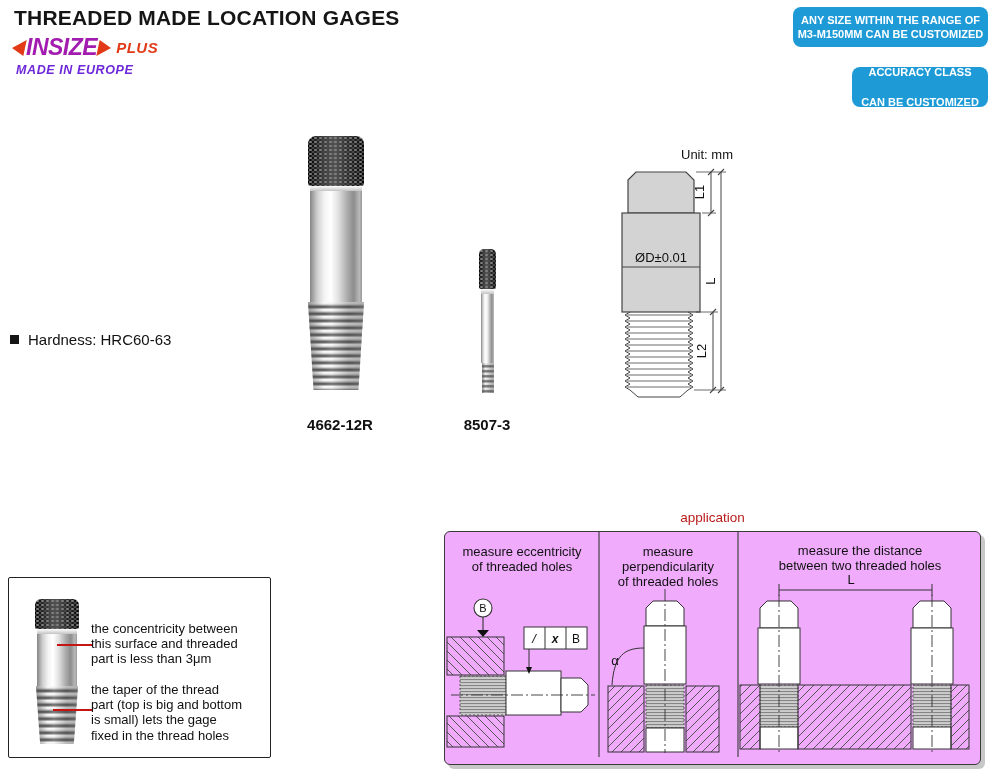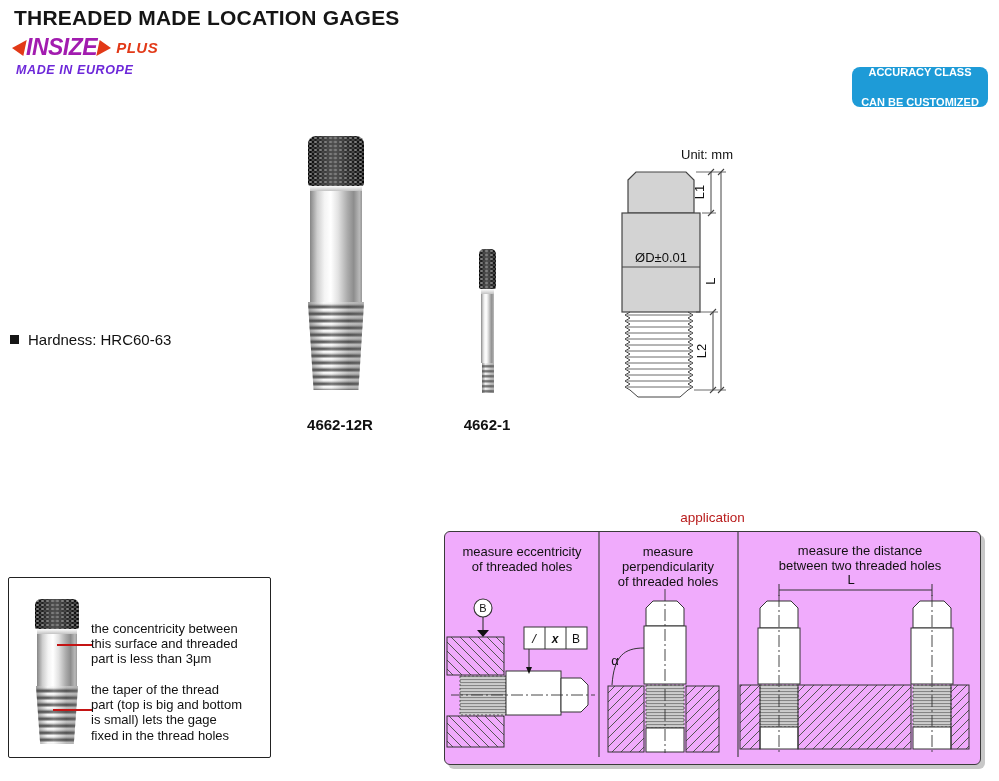--- a/index.html
+++ b/index.html
@@ -72,20 +72,24 @@
   <div class="logo">
     <div class="logo-row">
       <span class="logo-arr logo-arr-l"></span>
       <span class="logo-name">INSIZE</span>
       <span class="logo-arr logo-arr-r"></span>
       <span class="logo-plus">PLUS</span>
     </div>
     <div class="logo-tagline">MADE IN EUROPE</div>
   </div>
 
+  <div class="badge badge-1">
+    <span>ANY SIZE WITHIN THE RANGE OF</span>
+    <span>M3-M150MM CAN BE CUSTOMIZED</span>
+  </div>
   <div class="badge badge-2">
     <span>ACCURACY CLASS</span>
     <span>CAN BE CUSTOMIZED</span>
   </div>
 
   <div class="hardness">
     <span class="sq-bullet"></span>
     <span>Hardness: HRC60-63</span>
   </div>
 
@@ -94,21 +98,21 @@
     <div class="shaft" style="width:52px; height:116px;"></div>
     <div class="thread taper" style="width:56px; height:88px;"></div>
   </div>
   <div class="model-label" style="left:290px; top:416px; width:100px;">4662-12R</div>
 
   <div class="gage" style="left:479px; top:249px; width:17px;">
     <div class="knurl" style="width:17px; height:40px; border-radius:5px 5px 2px 2px;"></div>
     <div class="shaft" style="width:13px; height:74px;"></div>
     <div class="thread thread-fine" style="width:12px; height:30px;"></div>
   </div>
-  <div class="model-label" style="left:447px; top:416px; width:80px;">4662-1</div>
+  <div class="model-label" style="left:447px; top:416px; width:80px;">8507-3</div>
 
   <svg style="position:absolute; left:600px; top:140px;" width="150" height="272" viewBox="0 0 150 272">
     <text x="107" y="19" font-size="13" text-anchor="middle" fill="#111">Unit: mm</text>
 
     <polygon points="28,40 36,32 86,32 94,40 94,73 28,73" fill="#d3d3d3" stroke="#444" stroke-width="1.2"></polygon>
 
     <rect x="22" y="73" width="78" height="99" fill="#d3d3d3" stroke="#444" stroke-width="1.2"></rect>
     <text x="61" y="122" font-size="13" text-anchor="middle" fill="#111">ØD±0.01</text>
     <path d="M22 127 H100" stroke="#444" stroke-width="1"></path>
 

